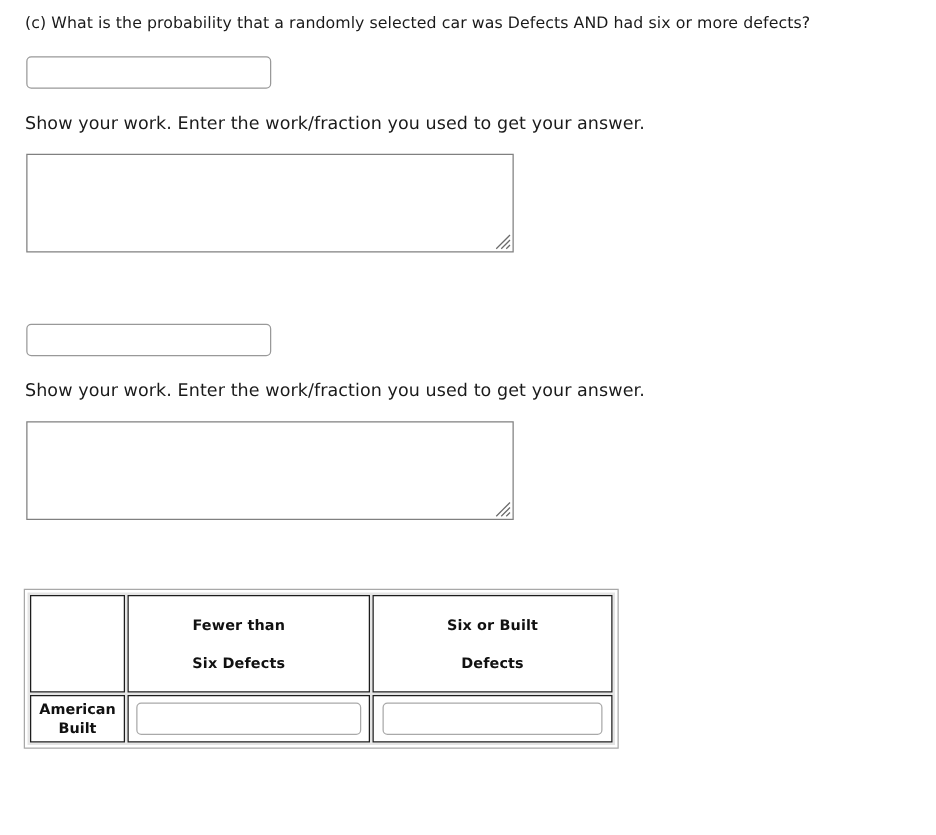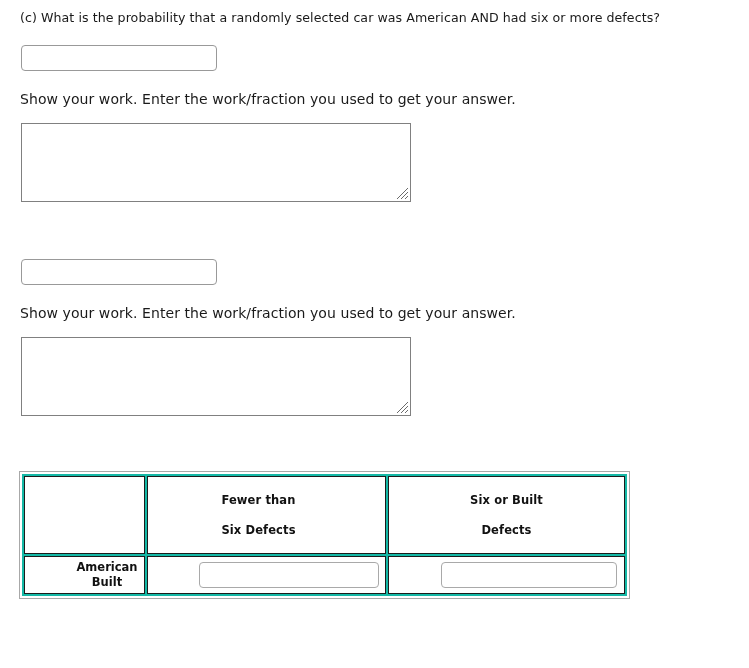--- a/index.html
+++ b/index.html
@@ -80,34 +80,34 @@
     position: absolute;
     border: 1px solid #a8a8a8;
     background: #ffffff;
     box-sizing: border-box;
     padding: 2px;
   }
   table.counts {
     border-collapse: separate;
     border-spacing: 2px;
     table-layout: fixed;
-    background: #14b8a6;
+    background: #e5e5e5;
   }
   table.counts td {
     border: 1px solid #1c1c1c;
     background: #ffffff;
     vertical-align: middle;
     padding: 0;
   }
   td.col-corner { width: 74px; }
   td.col-a      { width: 192px; }
   td.col-b      { width: 190px; }
 
   tr.head-row td { height: 76px; }
-  tr.data-row td { height: 36px; padding-left: 45px; }
+  tr.data-row td { height: 36px; }
 
   .hdr {
     font-size: 11.5px;
     font-weight: bold;
     text-align: center;
     line-height: 30px;
     color: #111111;
     padding: 0 26px 0 10px;
     letter-spacing: 0.01em;
   }
@@ -134,21 +134,21 @@
     padding: 2px 5px;
     outline: none;
   }
   td.col-b .cell-input { width: 176px; }
 </style>
 </head>
 <body>
 
 <div class="page">
 
-  <div class="qtext" style="left:20px; top:10px; width:710px;">(c) What is the probability that a randomly selected car was American AND had six or more defects?</div>
+  <div class="qtext" style="left:20px; top:10px; width:710px;">(c) What is the probability that a randomly selected car was Defects AND had six or more defects?</div>
 
   <input class="answer-input" type="text" style="left: 21px; top: 45px;" placeholder="">
 
   <div class="worktext" style="left:20px; top:92px;">Show your work.  Enter the work/fraction you used to get your answer.</div>
 
   <div class="work-area" style="left:21px; top:123px; width:390px; height:79px;">
     <span class="grip">
       <svg width="14" height="14" viewBox="0 0 14 14" aria-hidden="true">
         <line x1="13" y1="2" x2="2" y2="13" stroke="#6b6b6b" stroke-width="1"></line>
         <line x1="13" y1="6" x2="6" y2="13" stroke="#6b6b6b" stroke-width="1"></line>

